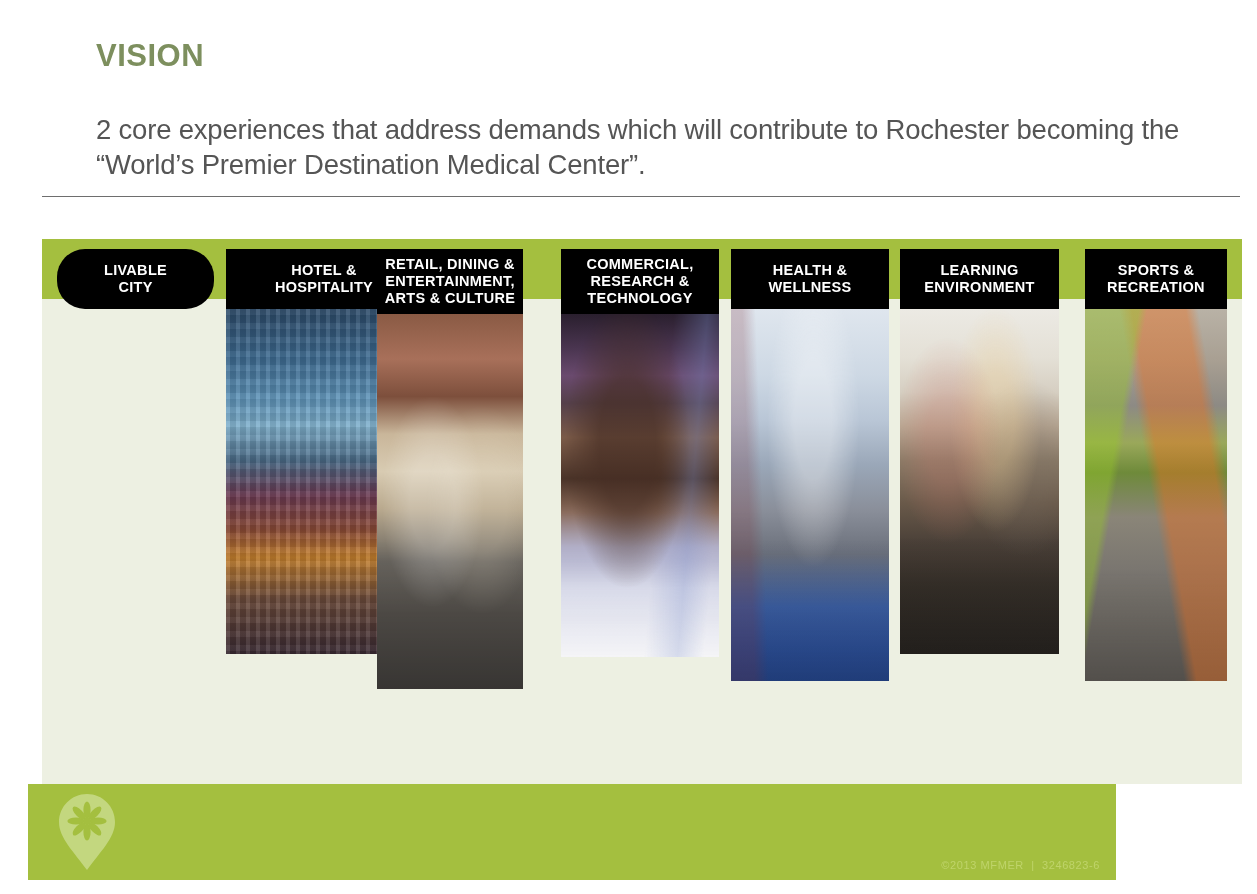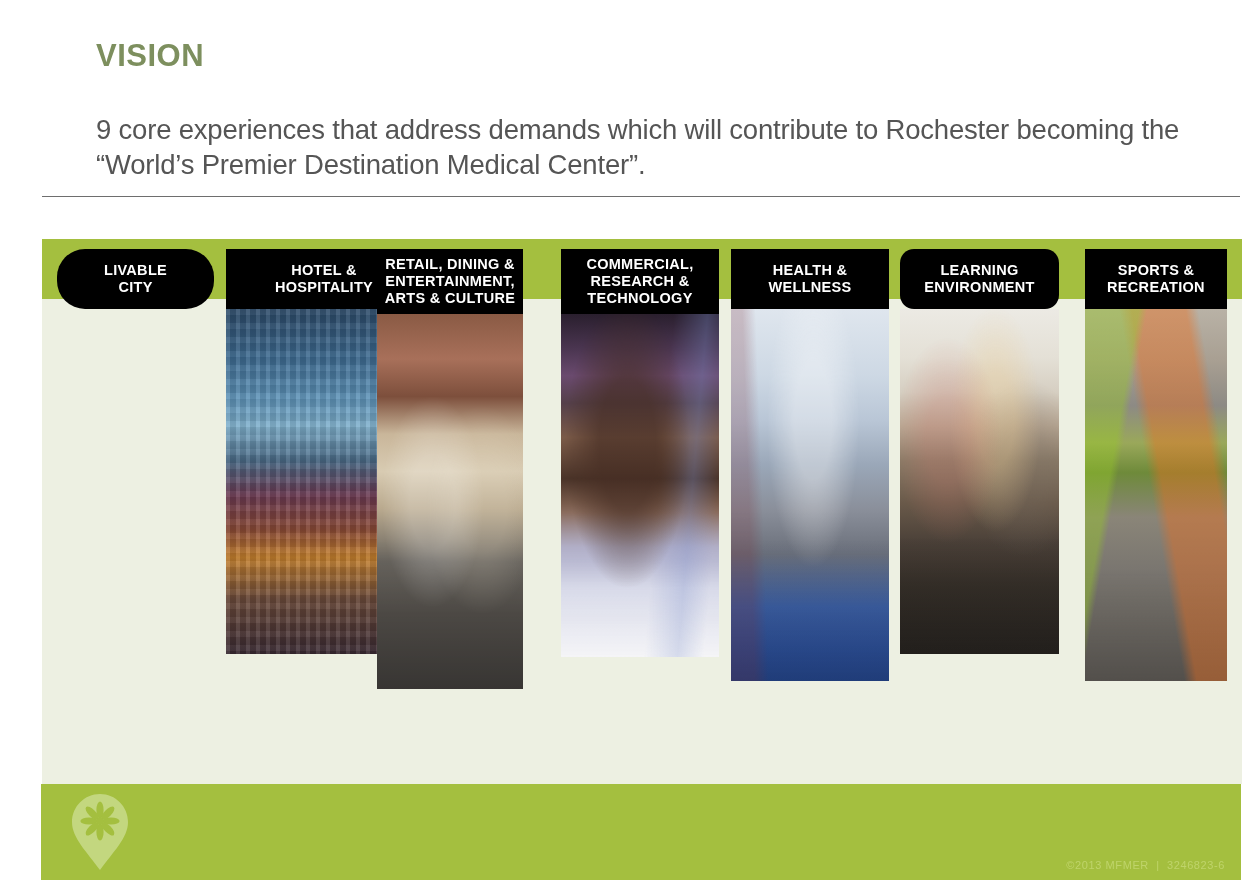--- a/index.html
+++ b/index.html
@@ -194,23 +194,23 @@
     background:
       linear-gradient(100deg, rgba(150,200,40,0.55) 0 26%, rgba(0,0,0,0) 30% 100%),
       linear-gradient(80deg, rgba(0,0,0,0) 48%, rgba(235,110,30,0.55) 54% 80%, rgba(0,0,0,0) 86%),
       linear-gradient(to bottom, rgba(0,0,0,0) 70%, rgba(60,58,54,0.40) 100%);
     opacity: .8;
   }
 
   
   #footer-band {
     position: absolute;
-    left: 41px;
+    left: 28px;
     top: 784px;
-    width: 1200px;
+    width: 1088px;
     height: 96px;
     background: #a4bf3f;
   }
   #footer-logo {
     position: absolute;
     left: 28px;
     top: 8px;
     width: 62px;
     height: 80px;
   }
@@ -223,21 +223,21 @@
     color: #bfd46a;
     white-space: pre;
   }
 </style>
 </head>
 <body>
 
 <div>
   <div id="slide-title">VISION</div>
 
-  <div id="slide-subtitle">9 core experiences that address demands which will contribute to Rochester becoming the “World’s Premier Destination Medical Center”.</div>
+  <div id="slide-subtitle">2 core experiences that address demands which will contribute to Rochester becoming the “World’s Premier Destination Medical Center”.</div>
 
   <div id="header-rule"></div>
 </div>
 
 <div id="content-panel">
   <div id="panel-fill"></div>
   <div id="columns-host">
       <div class="column" style="left: 15px; width: 157px;">
         <div class="col-header" style="height: 60px; border-radius: 28px;">
           <span style="white-space: pre-line;">LIVABLE
@@ -269,21 +269,21 @@
         <div class="col-photo photo-commercial" style="height: 343px;"></div>
       </div>
       <div class="column" style="left: 689px; width: 158px;">
         <div class="col-header" style="height: 60px;">
           <span style="white-space: pre-line;">HEALTH &amp;
 WELLNESS</span>
         </div>
         <div class="col-photo photo-health" style="height: 372px;"></div>
       </div>
       <div class="column" style="left: 858px; width: 159px;">
-        <div class="col-header" style="height: 60px; border-radius: 14px;">
+        <div class="col-header" style="height: 60px;">
           <span style="white-space: pre-line;">LEARNING
 ENVIRONMENT</span>
         </div>
         <div class="col-photo photo-learning" style="height: 345px;"></div>
       </div>
       <div class="column" style="left: 1027px; width: 142px; margin-left: 16px;">
         <div class="col-header" style="height: 60px;">
           <span style="white-space: pre-line;">SPORTS &amp;
 RECREATION</span>
         </div>

